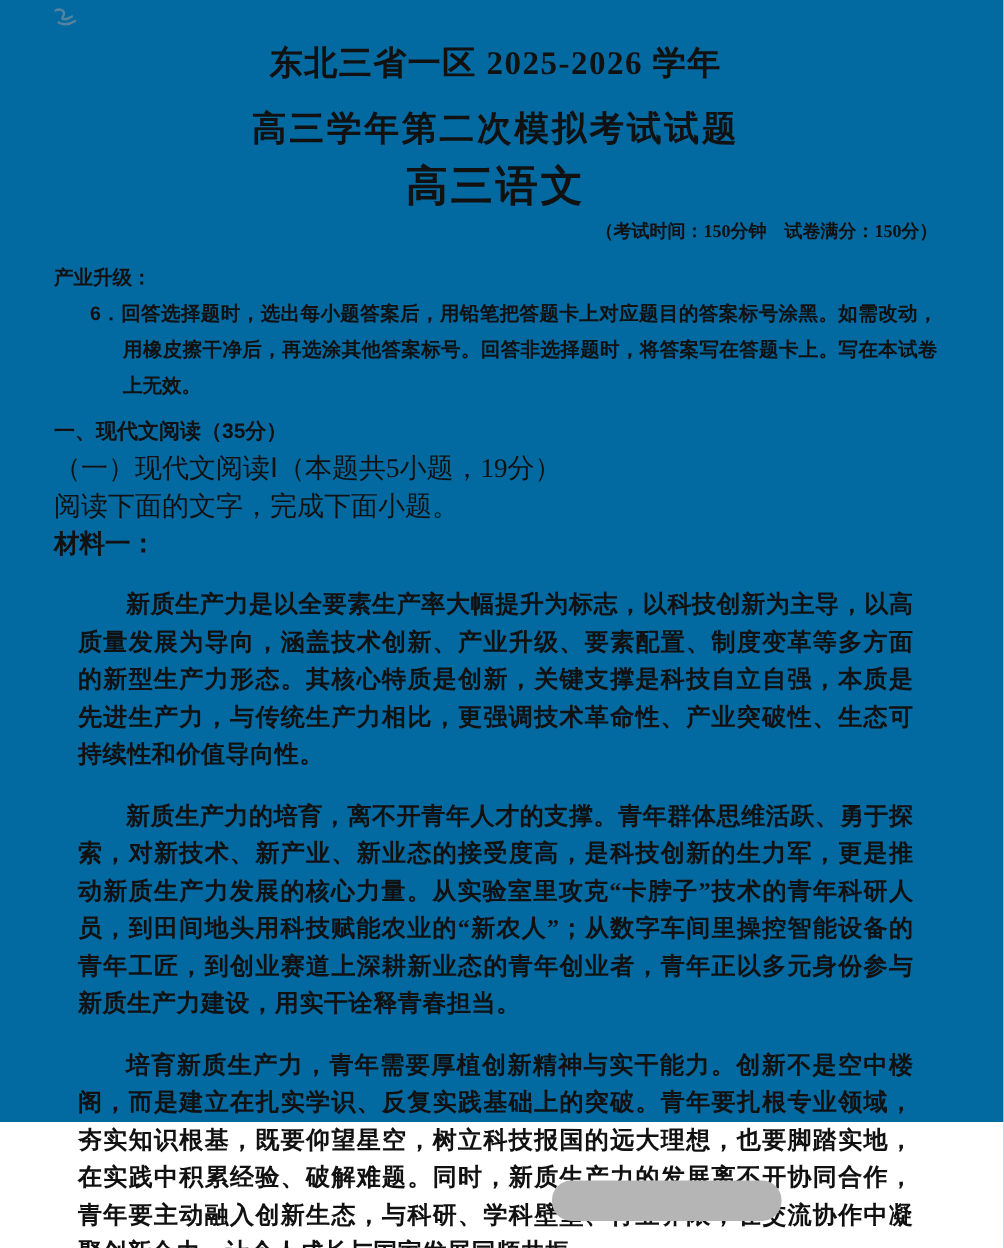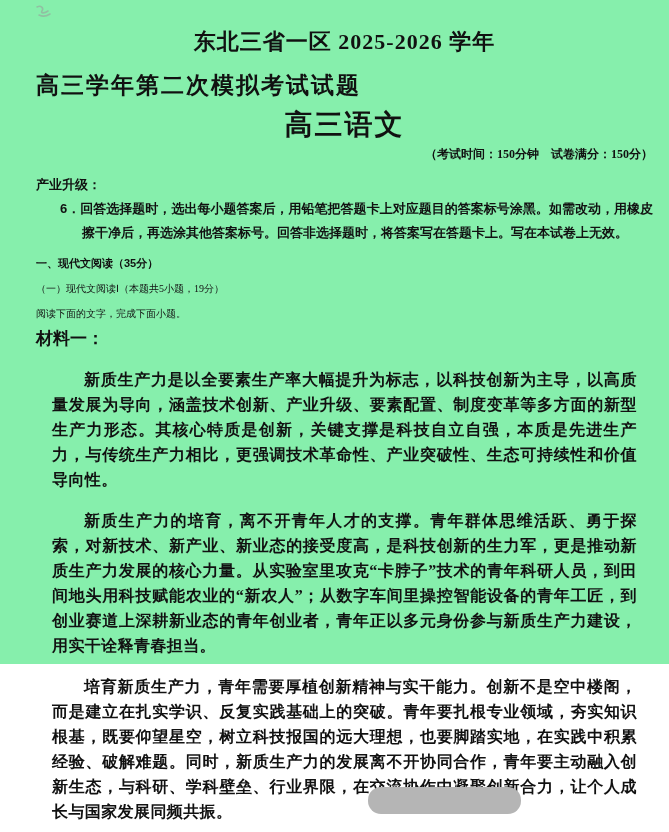--- a/index.html
+++ b/index.html
@@ -11,43 +11,44 @@
     width: 669px;
     height: 832px;
     overflow: hidden;
     position: relative;
     font-family: "Liberation Serif", serif;
     color: #111111;
   }
   .page {
     position: relative;
     width: 669px;
-    height: 664px;
-    background: #86efac;
+    height: 748px;
+    background: #0369a1;
     box-sizing: border-box;
-    padding: 12px 16px 0 36px;
+    padding: 12px 44px 0 36px;
   }
   .corner-mark {
     position: absolute;
     left: 34px;
     top: 4px;
     width: 20px;
     height: 16px;
     opacity: 0.55;
   }
   .title-1 {
     margin: 14px 0 0 0;
     text-align: center;
     font-size: 22px;
     font-weight: bold;
     line-height: 32px;
     letter-spacing: 1px;
   }
   .title-2 {
     margin: 12px 0 0 0;
+    text-align: center;
     font-size: 23px;
     font-weight: bold;
     line-height: 32px;
     letter-spacing: 2px;
   }
   .subject {
     margin: 9px 0 0 0;
     text-align: center;
     font-size: 28px;
     font-weight: bold;
@@ -75,27 +76,27 @@
     line-height: 24px;
     font-family: "Liberation Sans", sans-serif;
   }
   .notice-item {
     padding-left: 22px;
     text-indent: -22px;
     text-align: justify;
   }
   .section-heading {
     margin-top: 6px;
-    font-size: 11px;
+    font-size: 14px;
     font-weight: bold;
     line-height: 25px;
     font-family: "Liberation Sans", sans-serif;
   }
   .subsection-heading, .instruction {
-    font-size: 10px;
+    font-size: 18px;
     line-height: 25px;
     font-weight: 500;
   }
   .material-label {
     font-size: 17px;
     font-weight: bold;
     line-height: 25px;
     font-family: "Liberation Sans", sans-serif;
   }
   .body-para {

